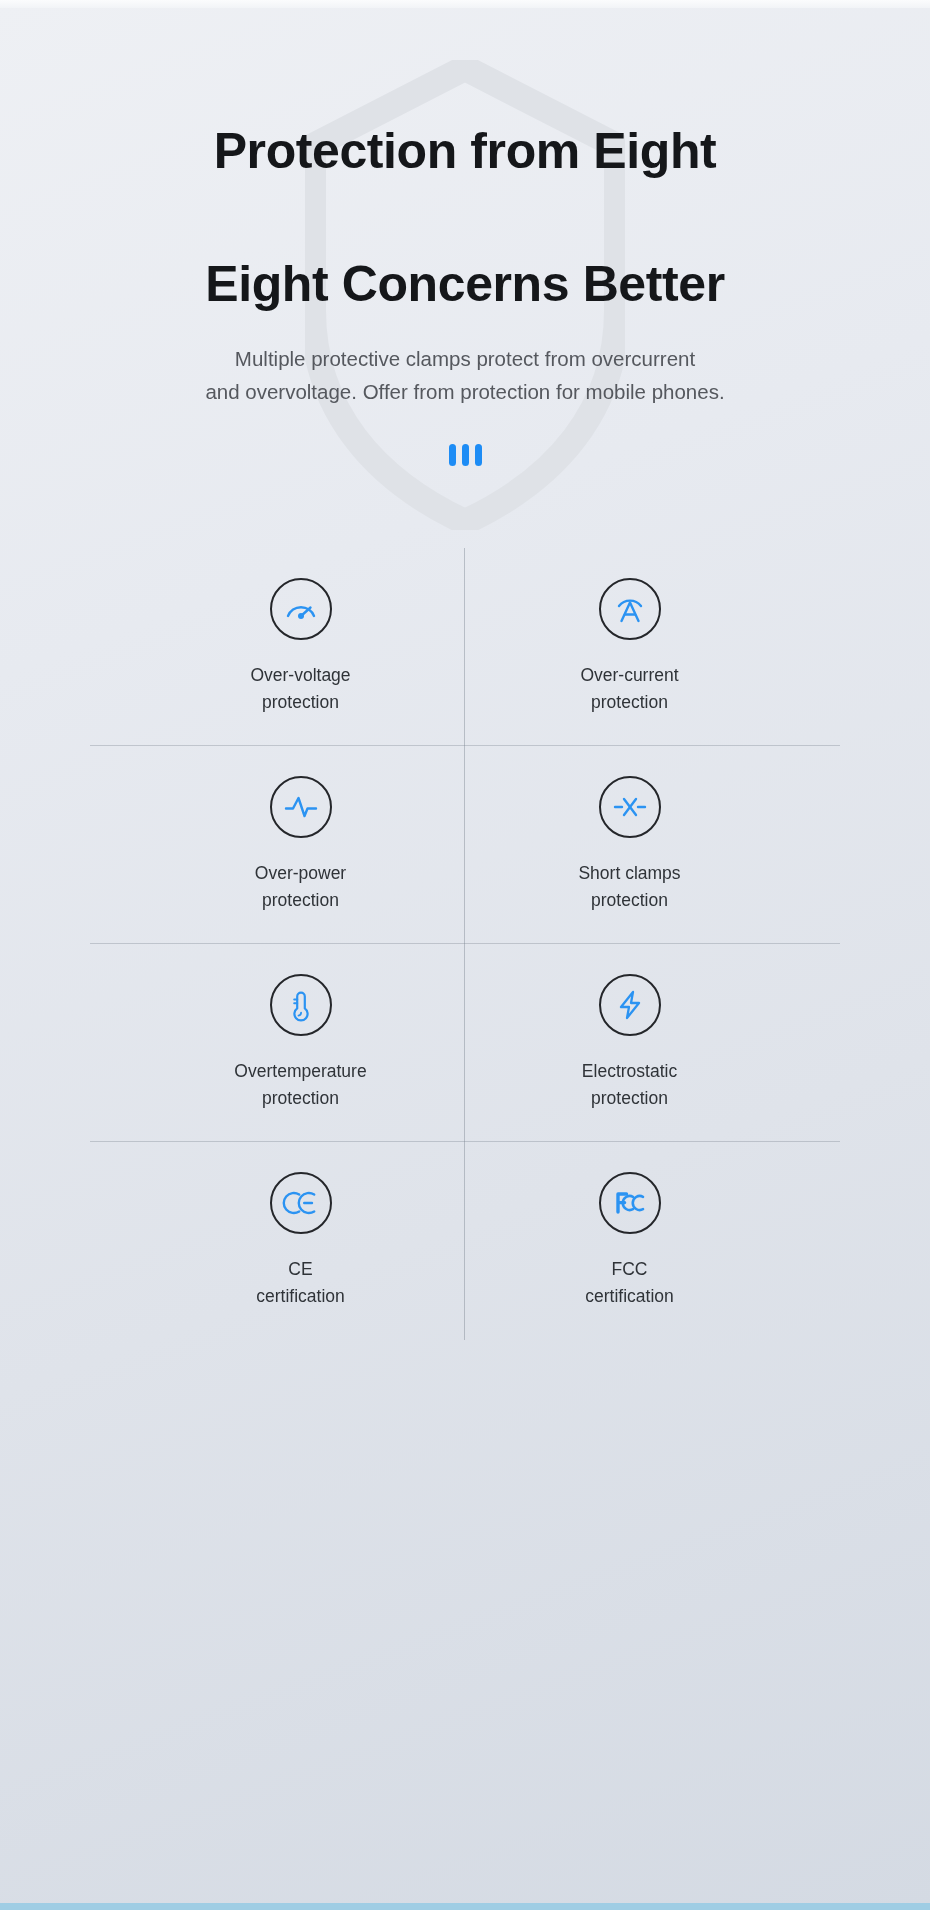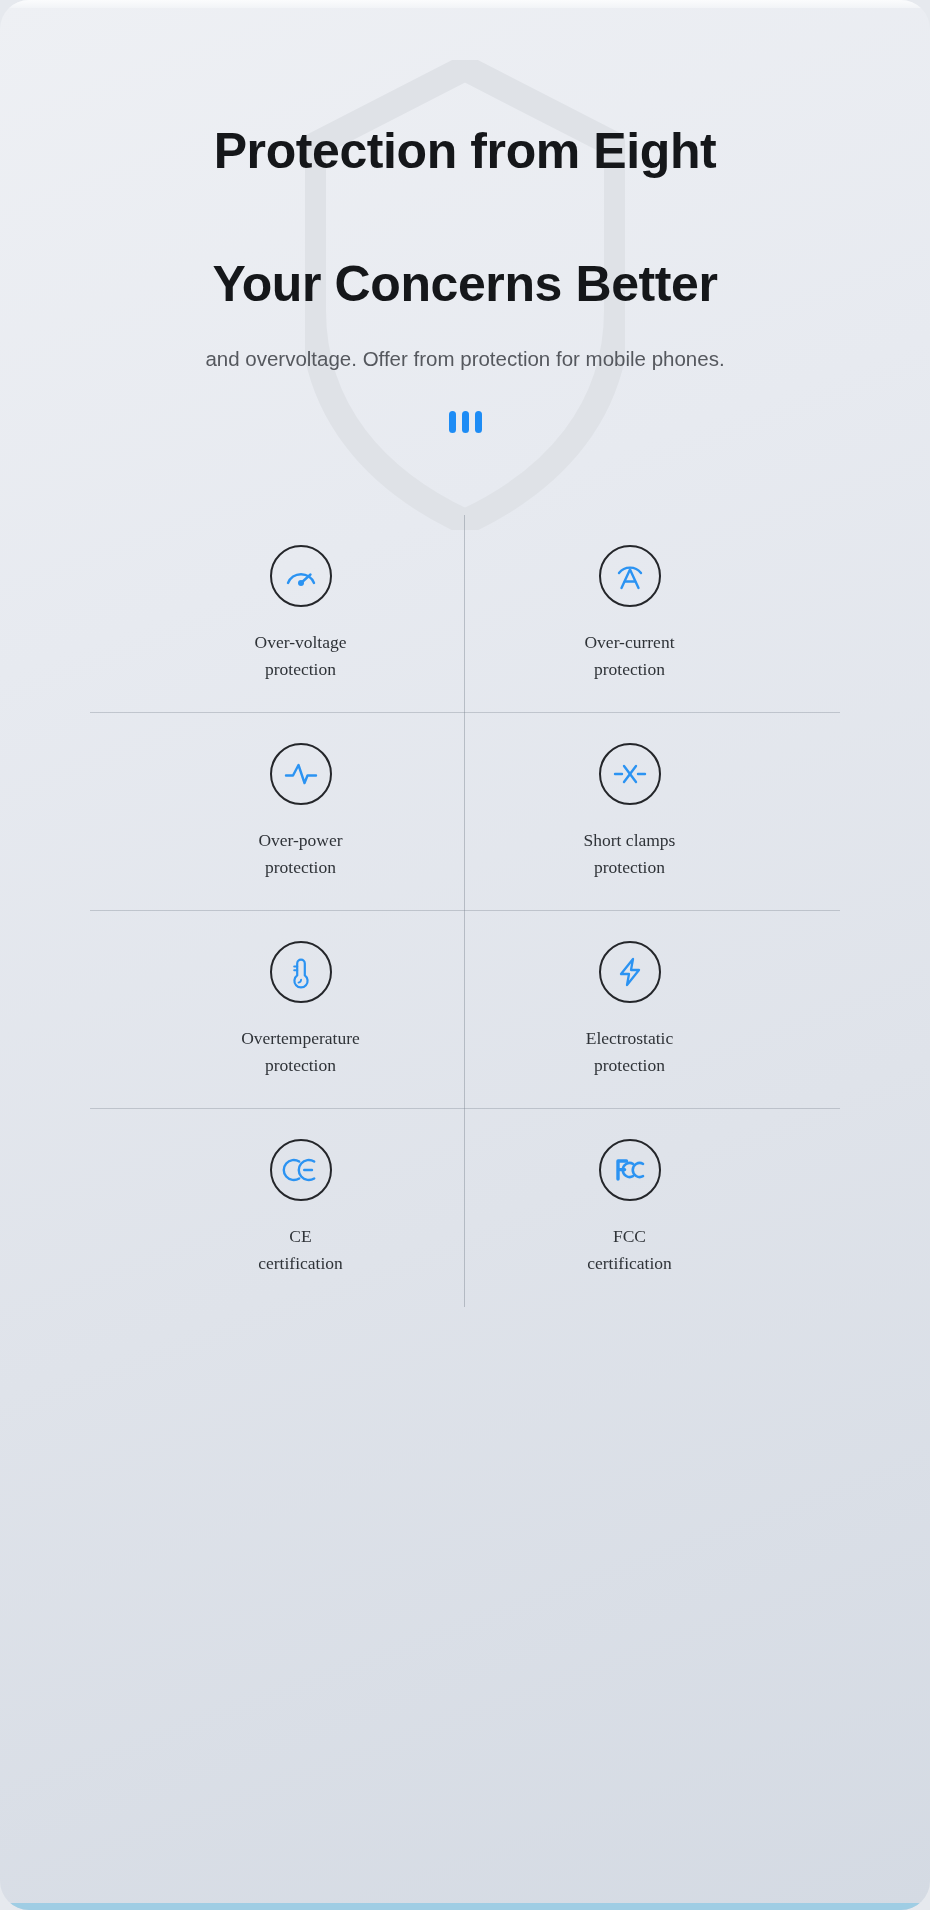--- a/index.html
+++ b/index.html
@@ -14,21 +14,20 @@
     background: #e6e9ee;
   }
 
   .page {
     position: relative;
     width: 930px;
     height: 1910px;
     background:
       linear-gradient(160deg, #eef0f4 0%, #e7eaf0 30%, #dfe3ea 62%, #d4dae3 100%);
     overflow: hidden;
-    border-radius: 29px;
   }
 
   
   .top-strip {
     position: absolute;
     top: 0; left: 0;
     width: 930px;
     height: 8px;
     background: linear-gradient(180deg,#fbfcfd 0%, #f2f4f7 100%);
   }
@@ -106,21 +105,20 @@
     grid-template-columns: 1fr 1fr;
   }
   .cell {
     position: relative;
     height: 198px;
     display: flex;
     flex-direction: column;
     align-items: center;
     justify-content: center;
     box-sizing: border-box;
-    font-family: Liberation Serif, serif;
   }
   
   .cell.col0::after {
     content: "";
     position: absolute;
     right: 0;
     top: 0;
     width: 1px;
     height: 100%;
     background: rgba(120,128,140,0.42);
@@ -168,23 +166,24 @@
   <div class="top-strip"></div>
 
   <svg class="shield-watermark" viewBox="0 0 320 470" xmlns="http://www.w3.org/2000/svg" aria-hidden="true">
     <path d="M160 8 L312 86 L312 250 C312 350 250 420 160 462 C70 420 8 350 8 250 L8 86 Z" fill="none" stroke="#dfe2e7" stroke-width="26" stroke-linejoin="round"></path>
   </svg>
 
   <div class="hero">
     <h1 class="hero-title">
       <span>Protection from Eight</span><br>
       <br>
-      <span>Your Concerns Better</span>
+      <span>Eight Concerns Better</span>
     </h1>
     <p class="hero-sub">
+      <span>Multiple protective clamps protect from overcurrent</span>
       <span>and overvoltage. Offer from protection for mobile phones.</span>
     </p>
     <div class="bars">
       <i></i>
       <i></i>
       <i></i>
     </div>
   </div>
 
   <div class="grid">

